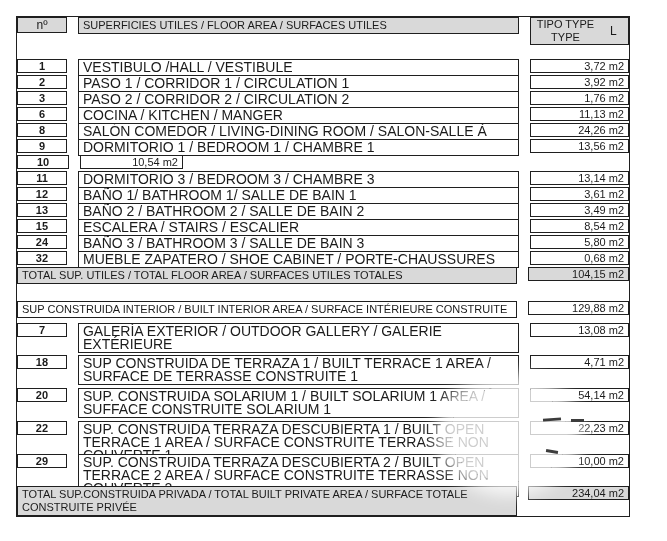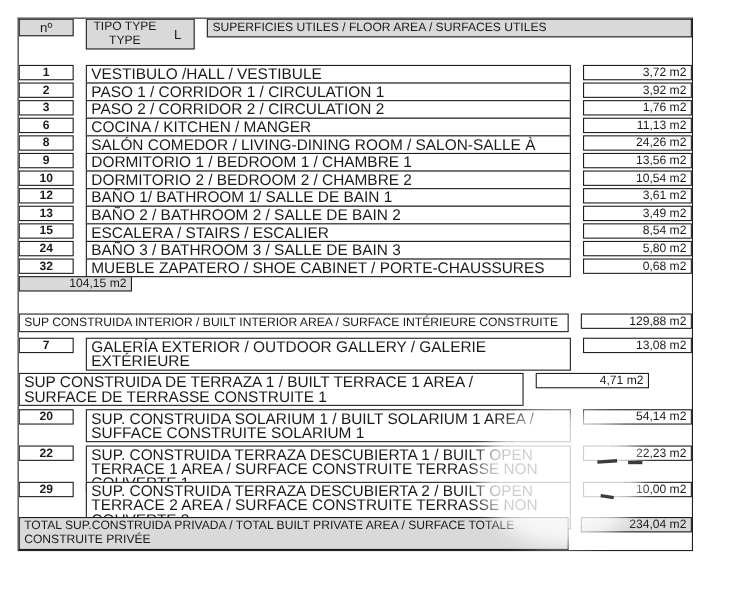--- a/index.html
+++ b/index.html
@@ -49,25 +49,25 @@
   .wm-dash.d2 { left:571px; top:419px; width:13px; height:3px; }
   .wm-dash.d3 { left:546px; top:450px; width:12px; height:3px; transform:rotate(9deg); }
 </style>
 </head>
 <body>
 
 <div class="tbl">
 
   <div class="row header h40">
     <div class="cell no">nº</div>
+    <div class="cell desc">SUPERFICIES UTILES / FLOOR AREA / SURFACES UTILES</div>
     <div class="cell val tipo">
       <span class="tipo-label">TIPO TYPE TYPE</span>
       <span class="tipo-letter">L</span>
     </div>
-    <div class="cell desc">SUPERFICIES UTILES / FLOOR AREA / SURFACES UTILES</div>
   </div>
 
   <div class="row h14">
     <div class="cell no">1</div>
     <div class="cell desc">VESTIBULO /HALL / VESTIBULE</div>
     <div class="cell val">3,72 m2</div>
   </div>
   <div class="row h14">
     <div class="cell no">2</div>
     <div class="cell desc">PASO 1 / CORRIDOR 1 / CIRCULATION 1</div>
@@ -88,22 +88,26 @@
     <div class="cell desc">SALÓN COMEDOR / LIVING-DINING ROOM / SALON-SALLE À MANGER</div>
     <div class="cell val">24,26 m2</div>
   </div>
   <div class="row h14">
     <div class="cell no">9</div>
     <div class="cell desc">DORMITORIO 1 / BEDROOM 1 / CHAMBRE 1</div>
     <div class="cell val">13,56 m2</div>
   </div>
   <div class="row h14">
     <div class="cell no">10</div>
-    <div class="cell desc">DORMITORIO 2 / BEDROOM 2 / CHAMBRE 2</div>
     <div class="cell val">10,54 m2</div>
+  </div>
+  <div class="row h14">
+    <div class="cell no">11</div>
+    <div class="cell desc">DORMITORIO 3 / BEDROOM 3 / CHAMBRE 3</div>
+    <div class="cell val">13,14 m2</div>
   </div>
   <div class="row h14">
     <div class="cell no">12</div>
     <div class="cell desc">BAÑO 1/ BATHROOM 1/ SALLE DE BAIN 1</div>
     <div class="cell val">3,61 m2</div>
   </div>
   <div class="row h14">
     <div class="cell no">13</div>
     <div class="cell desc">BAÑO 2 / BATHROOM 2 / SALLE DE BAIN 2</div>
     <div class="cell val">3,49 m2</div>
@@ -118,34 +122,36 @@
     <div class="cell desc">BAÑO 3 / BATHROOM 3 / SALLE DE BAIN 3</div>
     <div class="cell val">5,80 m2</div>
   </div>
   <div class="row h14">
     <div class="cell no">32</div>
     <div class="cell desc">MUEBLE ZAPATERO / SHOE CABINET / PORTE-CHAUSSURES</div>
     <div class="cell val">0,68 m2</div>
   </div>
 
   <div class="row gray h26">
+    <div class="cell merged">TOTAL SUP. UTILES / TOTAL FLOOR AREA / SURFACES UTILES TOTALES</div>
     <div class="cell val">104,15 m2</div>
   </div>
 
   <div class="row h27 gap-lg">
     <div class="cell merged">SUP CONSTRUIDA INTERIOR / BUILT INTERIOR AREA / SURFACE INTÉRIEURE CONSTRUITE</div>
     <div class="cell val">129,88 m2</div>
   </div>
 
   <div class="row h30 gap-lg">
     <div class="cell no">7</div>
     <div class="cell desc">GALERÍA EXTERIOR / OUTDOOR GALLERY / GALERIE EXTÉRIEURE</div>
     <div class="cell val">13,08 m2</div>
   </div>
   <div class="row h31">
+    <div class="cell no">18</div>
     <div class="cell desc">SUP CONSTRUIDA  DE TERRAZA 1 / BUILT TERRACE 1 AREA / SURFACE DE TERRASSE CONSTRUITE 1</div>
     <div class="cell val">4,71 m2</div>
   </div>
   <div class="row h31">
     <div class="cell no">20</div>
     <div class="cell desc">SUP. CONSTRUIDA SOLARIUM 1 / BUILT SOLARIUM 1 AREA / SUFFACE CONSTRUITE SOLARIUM 1</div>
     <div class="cell val">54,14 m2</div>
   </div>
   <div class="row h31">
     <div class="cell no">22</div>

